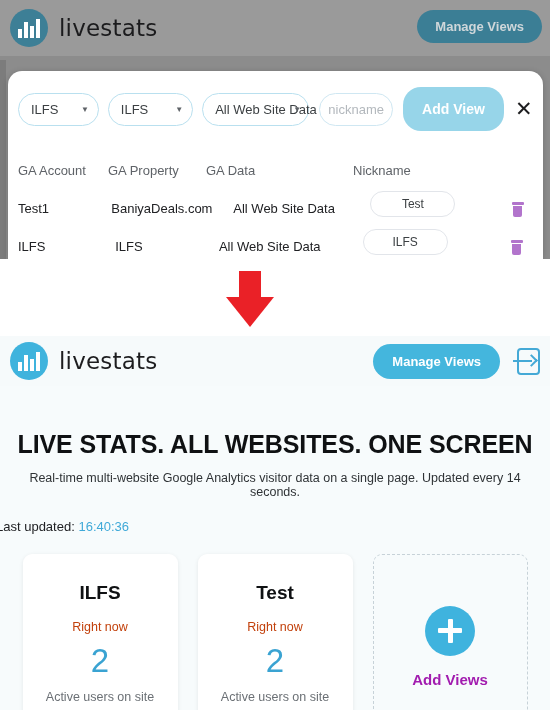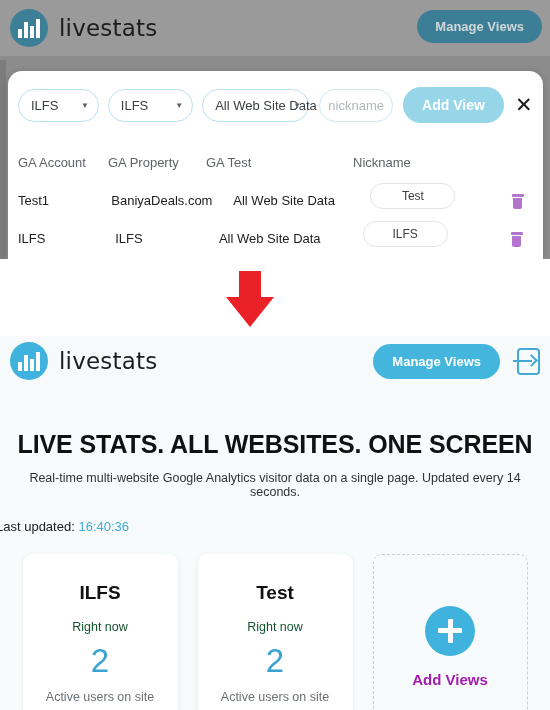--- a/index.html
+++ b/index.html
@@ -78,21 +78,21 @@
   .sel.w3 .caret { right: 7px; }
   .nick-input {
     width: 74px; height: 33px; margin-left: 10px;
     border: 1px solid #cfe7f2; border-radius: 17px;
     background: #fff; font-size: 13px; color: #3c4043;
     text-align: center; outline: none;
     font-family: "Liberation Sans", sans-serif;
   }
   .nick-input::placeholder { color: #b3b8bd; }
   .add-view-btn {
-    width: 110px; height: 36px; margin-left: 10px;
+    width: 110px; height: 44px; margin-left: 10px;
     border: none; border-radius: 18px;
     background: #97d5e9; color: #ffffff;
     font-size: 14px; font-weight: bold;
     font-family: "Liberation Sans", sans-serif;
   }
   .close-x {
     margin-left: 11px; width: 20px; height: 20px;
     display: flex; align-items: center; justify-content: center;
     color: #1d1d1f; font-size: 21px; line-height: 1;
     font-family: "DejaVu Sans", sans-serif;
@@ -212,21 +212,21 @@
     padding: 0 0 0 0; justify-content: center;
   }
   .card {
     width: 155px; height: 185px;
     background: #ffffff; border-radius: 9px;
     box-shadow: 0 1px 4px rgba(0,0,0,.08);
     display: flex; flex-direction: column; align-items: center;
     padding-top: 28px;
   }
   .card .site { font-size: 19px; font-weight: bold; color: #0f1113; }
-  .card .rn { margin-top: 16px; font-size: 12.5px; color: #14532d; }
+  .card .rn { margin-top: 16px; font-size: 12.5px; color: #c2410c; }
   .card .num { margin-top: 8px; font-size: 33px; color: #3aa3d2; }
   .card .au { margin-top: 10px; font-size: 12.5px; color: #6b7075; }
   .add-card {
     width: 155px; height: 185px;
     border: 1.5px dashed #c7d2d8; border-radius: 9px;
     background: transparent;
     display: flex; flex-direction: column;
     align-items: center; justify-content: center;
   }
   .plus-circle {
@@ -280,21 +280,21 @@
       </div>
       <input class="nick-input" type="text" placeholder="nickname" style="">
       <button class="add-view-btn">Add View</button>
       <div class="close-x">✕</div>
     </div>
 
     <div class="tbl">
       <div class="tbl-head">
         <div class="c1"><span>GA Account</span></div>
         <div class="c2"><span>GA Property</span></div>
-        <div class="c3"><span>GA Test</span></div>
+        <div class="c3"><span>GA Data</span></div>
         <div class="c4"><span>Nickname</span></div>
         <div class="c5"></div>
       </div>
 
       <div class="tbl-row">
         <div class="c1"><span>Test1</span></div>
         <div class="c2"><span>BaniyaDeals.com</span></div>
         <div class="c3"><span>All Web Site Data</span></div>
         <div class="c4">
           <input class="cell-input" type="text" value="Test" style="">

